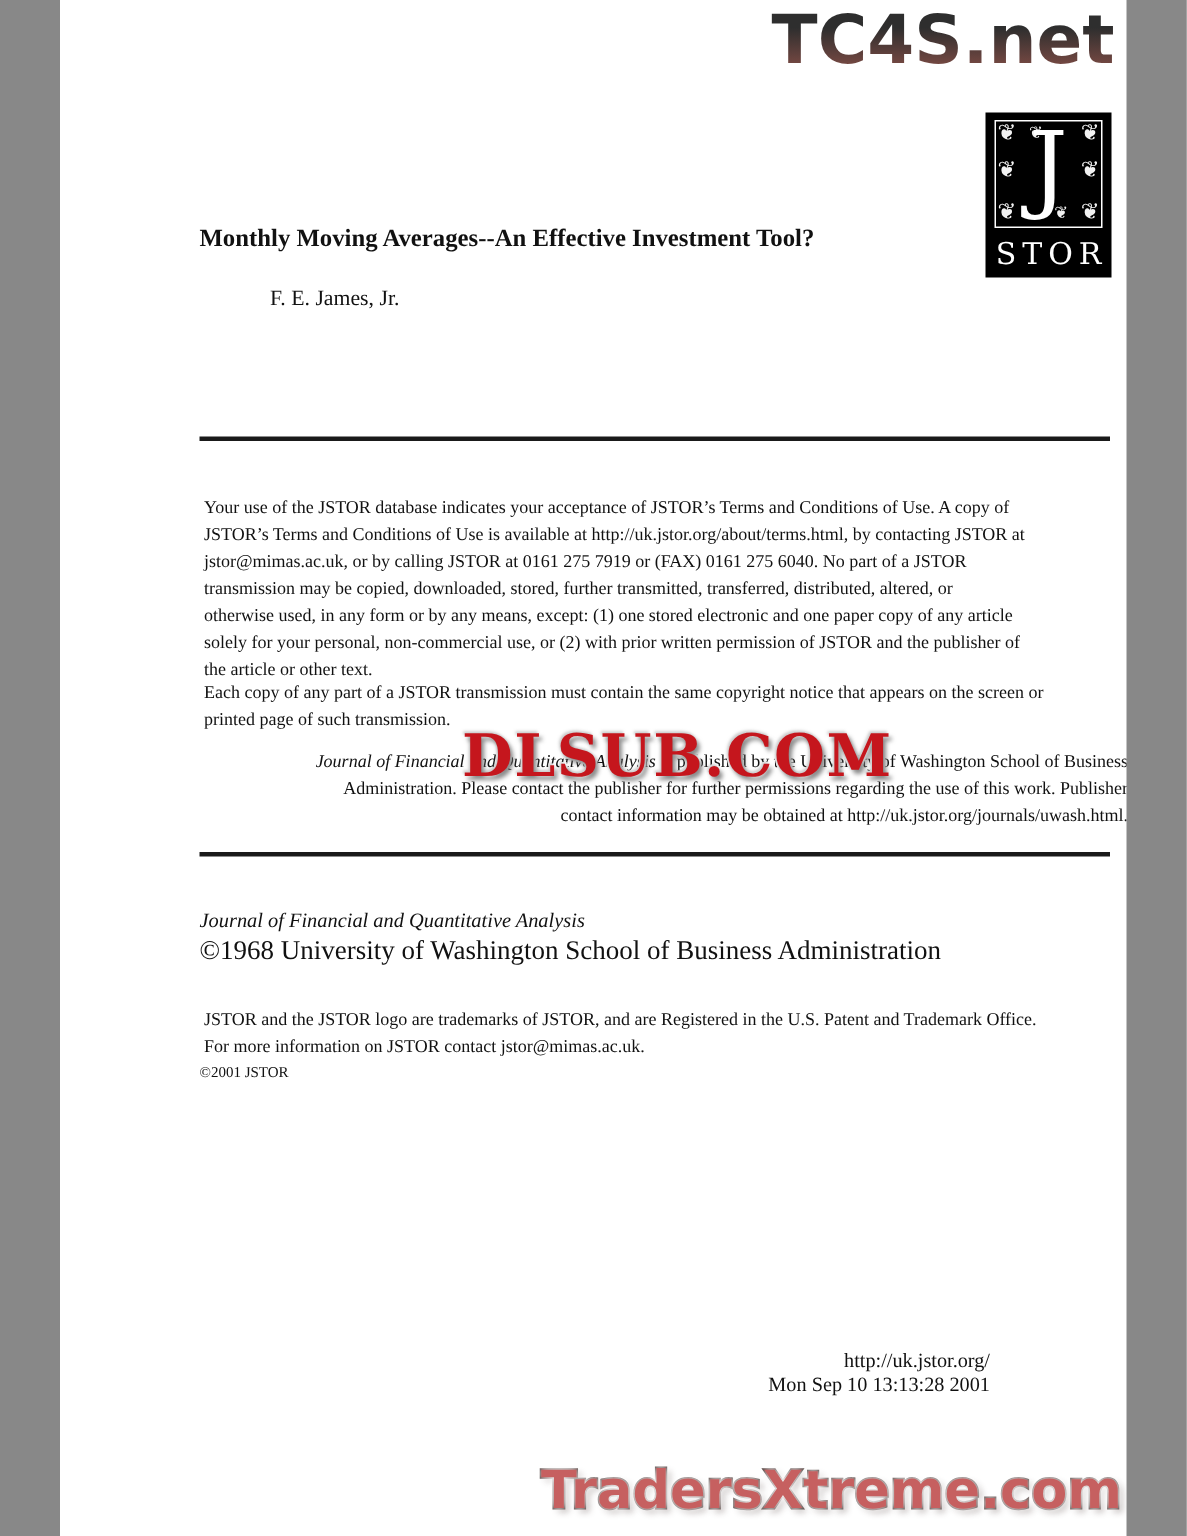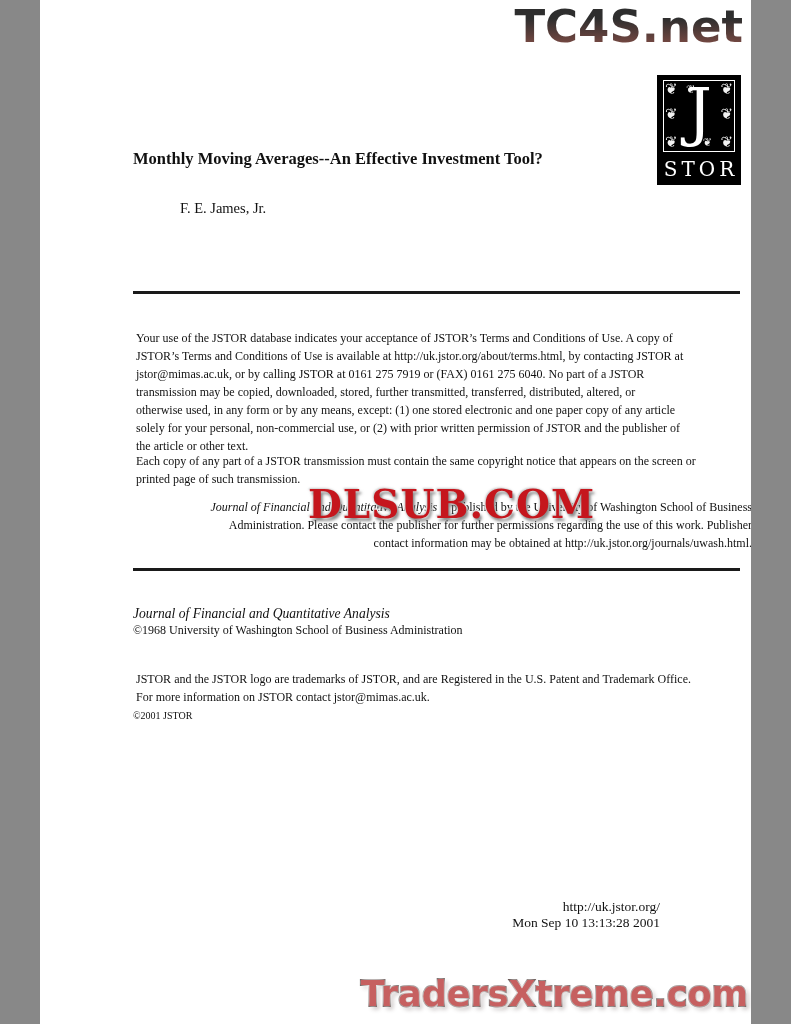--- a/index.html
+++ b/index.html
@@ -75,21 +75,21 @@
     text-align: center;
     font-family: "DejaVu Serif", serif;
     font-size: 20px; letter-spacing: 4px; text-indent: 4px;
     color: var(--logo_fg, #fff);
   }
   
   .title {
     position: absolute; left: 93px; top: 149px; margin: 0;
     font-size: 16.5px; font-weight: bold;
   }
-  .author { position: absolute; left: 140px; top: 191px; font-size: 14.5px; margin-top: 9px; }
+  .author { position: absolute; left: 140px; top: 191px; font-size: 14.5px; }
   .citation {
     position: absolute; left: 140px; top: 227px; width: 575px;
     font-size: 14.5px; line-height: 18.5px;
     white-space: pre-line;
   }
   .i { font-style: italic; }
   .rule {
     position: absolute; left: 93px; width: 607px; height: 3px;
     background: var(--rule, #1a1a1a);
   }
@@ -97,21 +97,21 @@
   .rule2 { top: 568px; }
   .para {
     position: absolute; left: 96px; width: 616px;
     font-size: 12px; line-height: 18px;
     white-space: pre-line;
   }
   .p1 { top: 329px; }
   .p2 { top: 452px; }
   .p3 { top: 498px; text-align: right; }
   .pub-journal { position: absolute; left: 93px; top: 606px; font-size: 13.6px; font-style: italic; }
-  .pub-copy    { position: absolute; left: 93px; top: 623px; font-size: 12px; }
+  .pub-copy    { position: absolute; left: 93px; top: 623px; font-size: 18px; }
   .notice      { top: 670px; }
   .jstor-copy  { position: absolute; left: 93px; top: 710px; font-size: 10px; }
   .footer {
     position: absolute; right: 91px; top: 899px;
     text-align: right; font-size: 13.5px; line-height: 16px;
   }
 </style>
 </head>
 <body>
 

